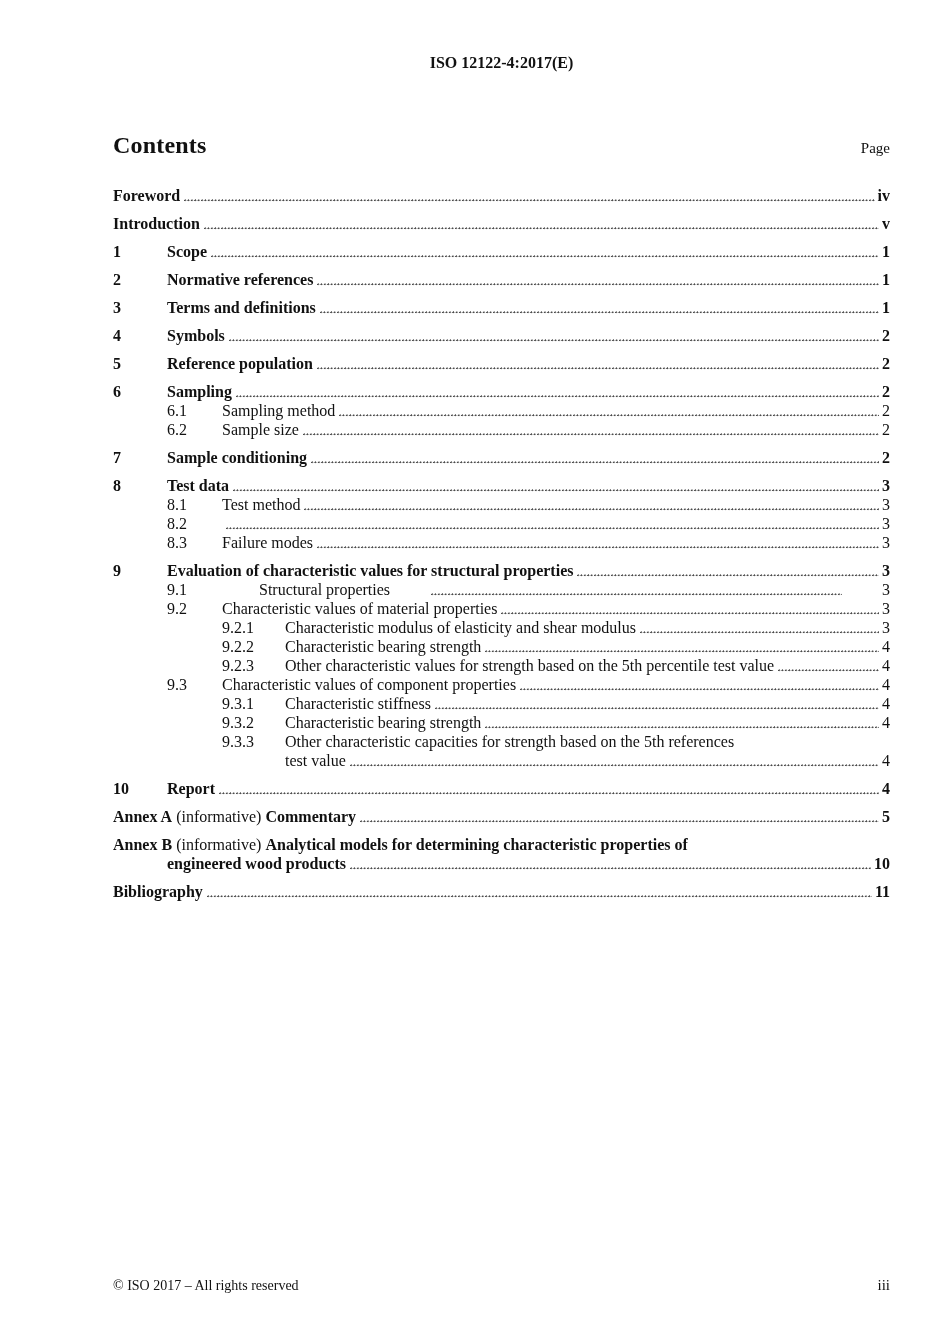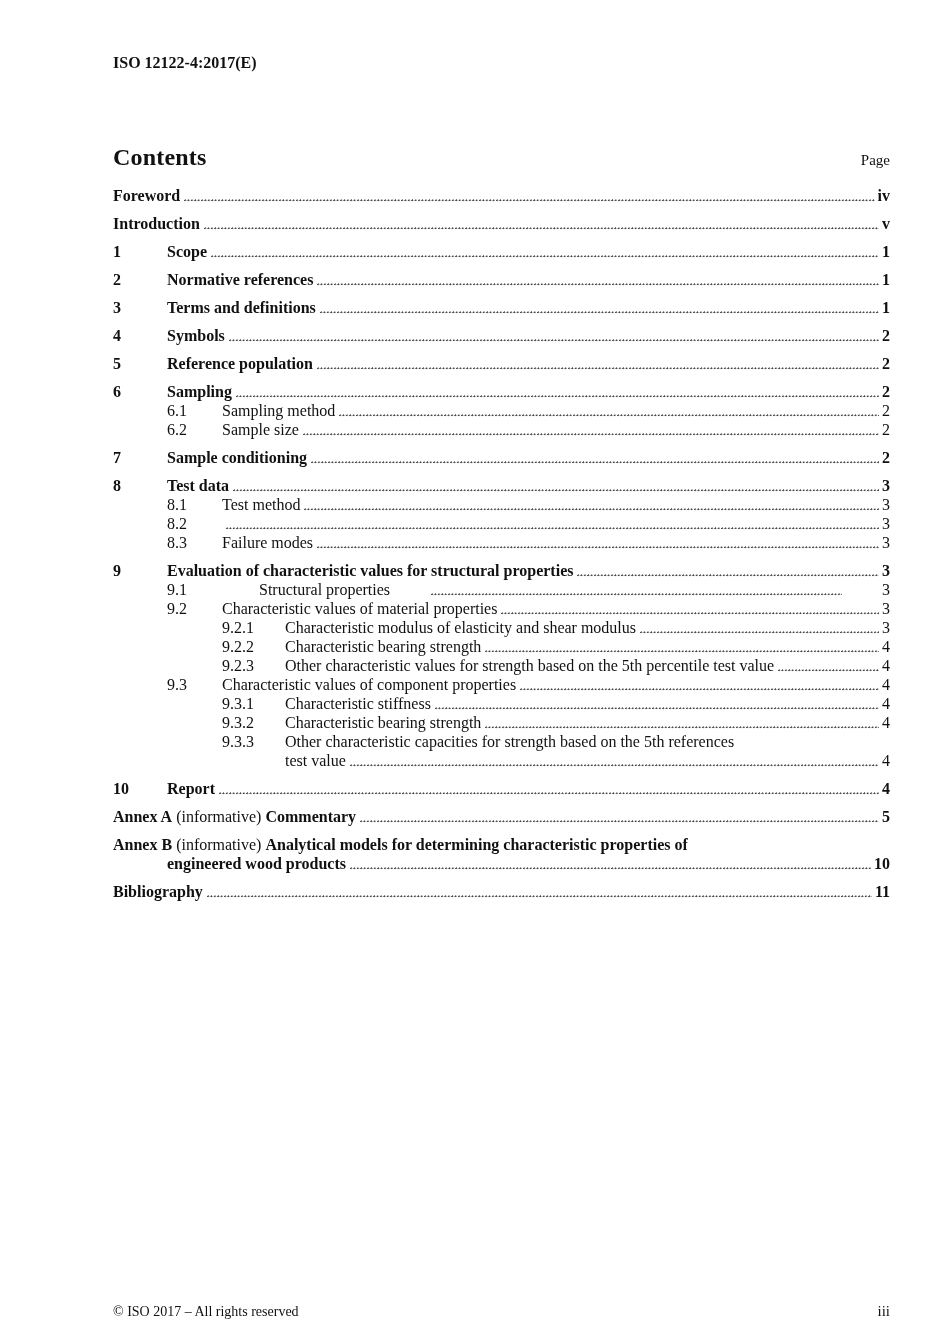--- a/index.html
+++ b/index.html
@@ -8,27 +8,27 @@
     width: 950px;
     height: 1344px;
     background: #ffffff;
     font-family: "Liberation Serif", "DejaVu Serif", serif;
     color: #111111;
     overflow: hidden;
   }
   .hdr {
     position: absolute;
     top: 54px; left: 113px; right: 60px;
-    text-align: left;
+    text-align: center;
     font-weight: bold;
     font-size: 16px;
   }
   .titlebar {
     position: absolute;
-    top: 144px; left: 113px; right: 60px;
+    top: 132px; left: 113px; right: 60px;
     display: flex;
     justify-content: space-between;
     align-items: baseline;
   }
   .title {
     margin: 0;
     font-size: 24px;
     font-weight: bold;
     letter-spacing: 0.2px;
   }
@@ -50,21 +50,21 @@
     height: 3px;
     align-self: flex-end;
     margin: 0 3px 3px 4px;
     background-image: radial-gradient(circle at 1.1px 1.4px, #4c4c4c 0.85px, transparent 1.15px);
     background-size: 3.4px 3px;
     background-repeat: repeat-x;
   }
   .pg { flex: 0 0 auto; text-align: right; }
   .ftr {
     position: absolute;
-    left: 113px; right: 60px; bottom: 24px;
+    left: 113px; right: 60px; bottom: 50px;
     display: flex;
     justify-content: space-between;
     align-items: baseline;
     font-size: 14px;
   }
   .ftr .folio { font-size: 15px; }
 </style>
 </head>
 <body>
 

